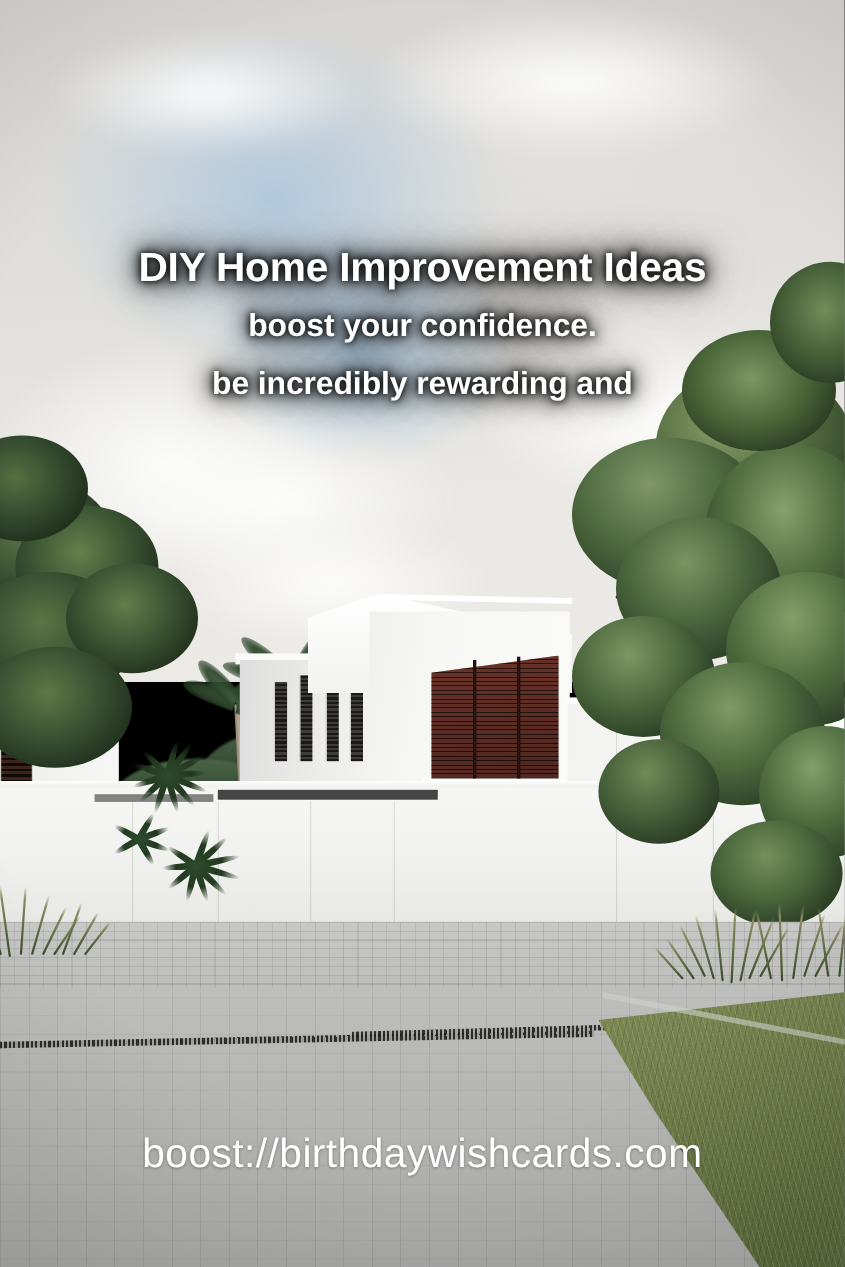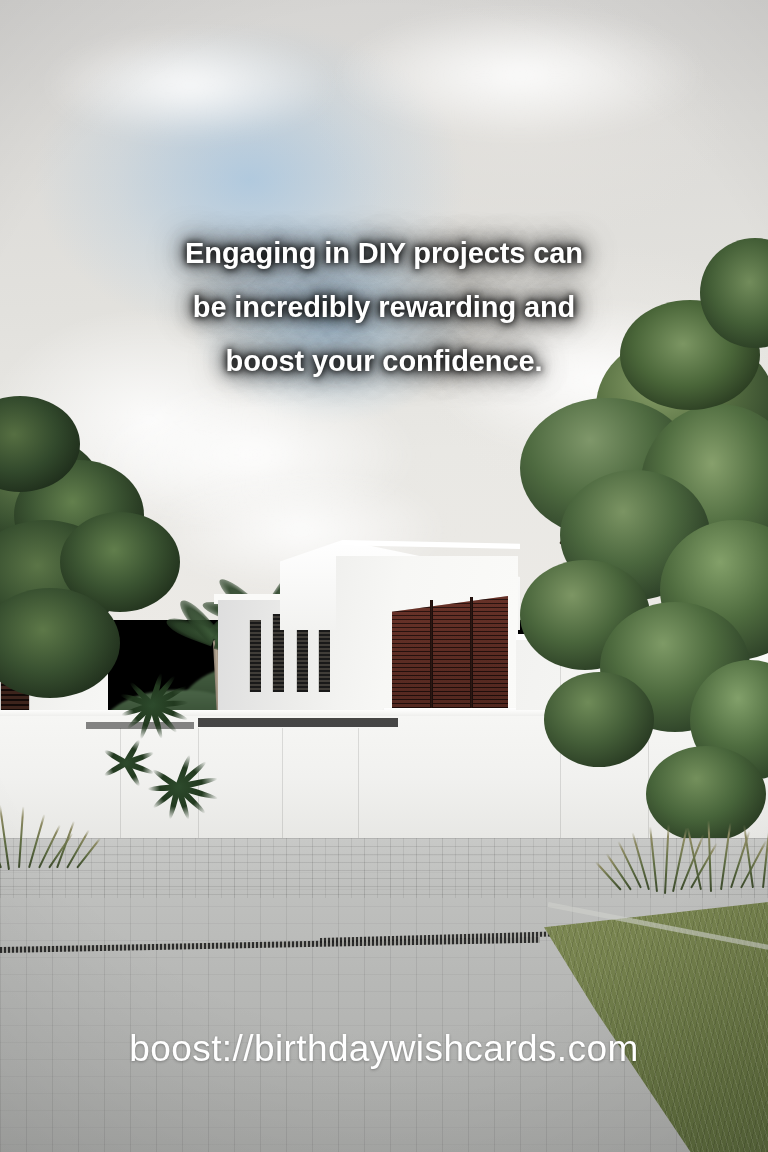--- a/index.html
+++ b/index.html
@@ -481,24 +481,24 @@
     <div class="blade" style="left:38px; top:820px; height:48px; transform:rotate(26deg);"></div>
     <div class="blade" style="left:48px; top:826px; height:42px; transform:rotate(34deg);"></div>
     <div class="blade" style="left:56px; top:818px; height:50px; transform:rotate(20deg);"></div>
     <div class="blade" style="left:66px; top:824px; height:44px; transform:rotate(30deg);"></div>
     <div class="blade" style="left:76px; top:830px; height:38px; transform:rotate(38deg);"></div>
   </div>
 
   <div class="vignette"></div>
 
   <div class="text-overlay">
+    <div class="headline">DIY Home Improvement Ideas</div>
     <div class="subline-wrap">
-      <div class="subline">Engaging in DIY projects can</div>
+      <div class="subline">boost your confidence.</div>
       <div class="subline">be incredibly rewarding and</div>
-      <div class="subline">boost your confidence.</div>
     </div>
   </div>
 
   <div class="url-bar">
     <span class="url-text">boost://birthdaywishcards.com</span>
   </div>
 
 </div>
 
 </body></html>

